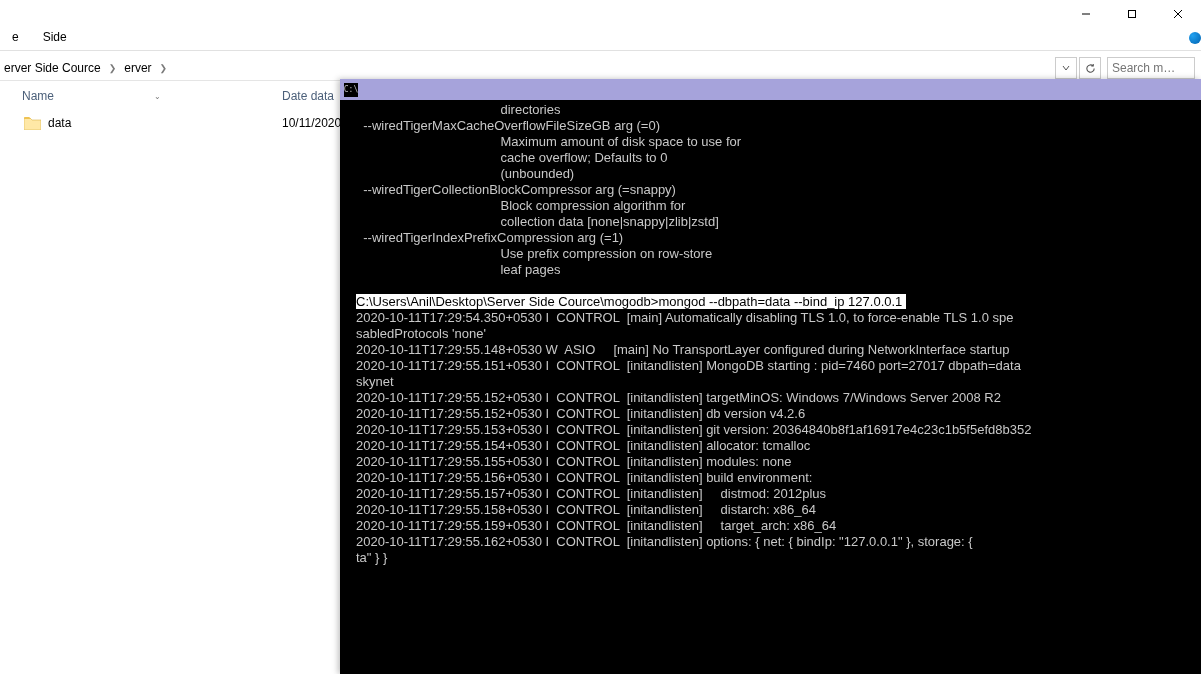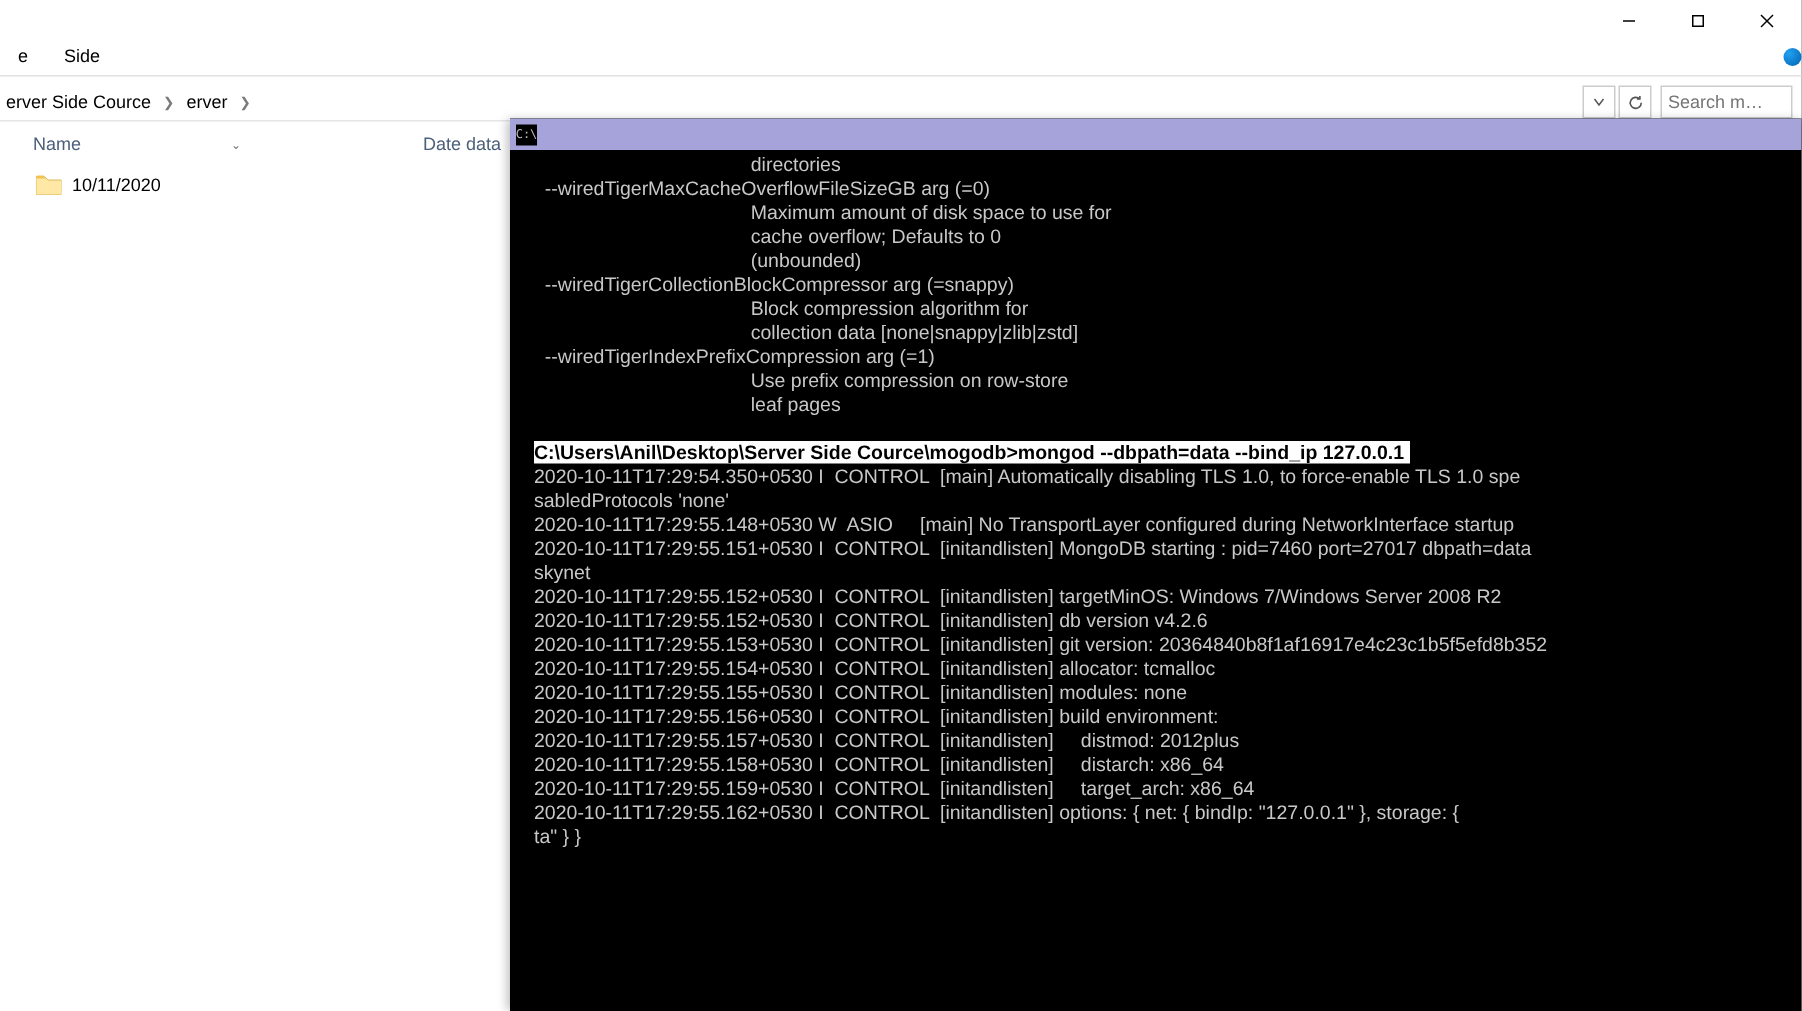--- a/index.html
+++ b/index.html
@@ -90,21 +90,21 @@
 }
 .terminal .title-bar .cmd-icon {
   width: 14px; height: 14px; background: #000; margin-right: 6px; display: flex;
   align-items: center; justify-content: center; color: #bbb; font-size: 8px;
   font-family: Consolas, monospace;
 }
 .terminal .body {
   padding: 2px 16px; white-space: pre; overflow: hidden; letter-spacing: 0;
 }
 .terminal .hl {
-  background: #fefefe; color: #000; font-weight: bold;
+  background: #fefefe; color: #000;
 }
 </style>
 </head>
 <body>
 
 <div class="window-controls">
   <div class="btn">
     <svg width="10" height="10" viewBox="0 0 10 10">
         <line x1="1" y1="5" x2="9" y2="5" stroke="#000" stroke-width="1"></line>
       </svg>
@@ -163,20 +163,21 @@
 </div>
 
 <div class="list-body">
   <div class="file-row">
     <span class="icon">
       <svg class="folder-svg" viewBox="0 0 17 14">
         <path d="M0 2 h6 l2 2 h9 v9 a1 1 0 0 1 -1 1 h-15 a1 1 0 0 1 -1 -1 z" fill="#ffe8a6" stroke="#d9b34a" stroke-width="0.6"></path>
         <path d="M0 2 a1 1 0 0 1 1 -1 h4 l2 2 h-7 z" fill="#efc353"></path>
       </svg>
     </span>
+    <span class="name-cell">data</span>
     <span class="date-cell">10/11/2020</span>
   </div>
 </div>
 
 <div class="terminal">
   <div class="title-bar">
     <span class="cmd-icon">C:\</span>
   </div>
   <div class="body" id="term-body">                                        directories
   --wiredTigerMaxCacheOverflowFileSizeGB arg (=0)

